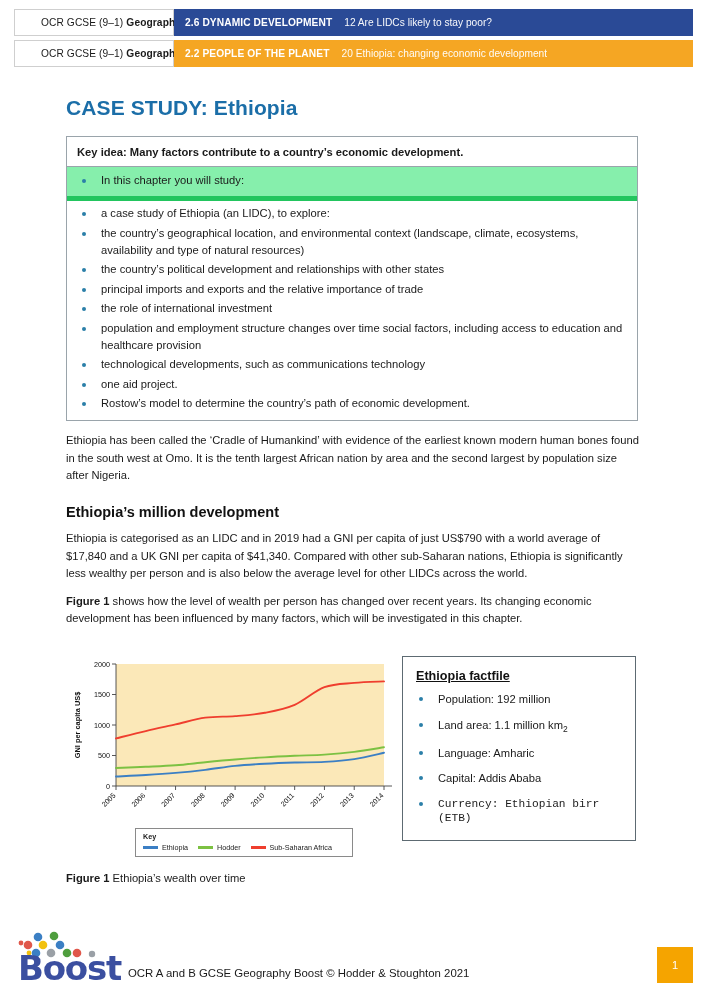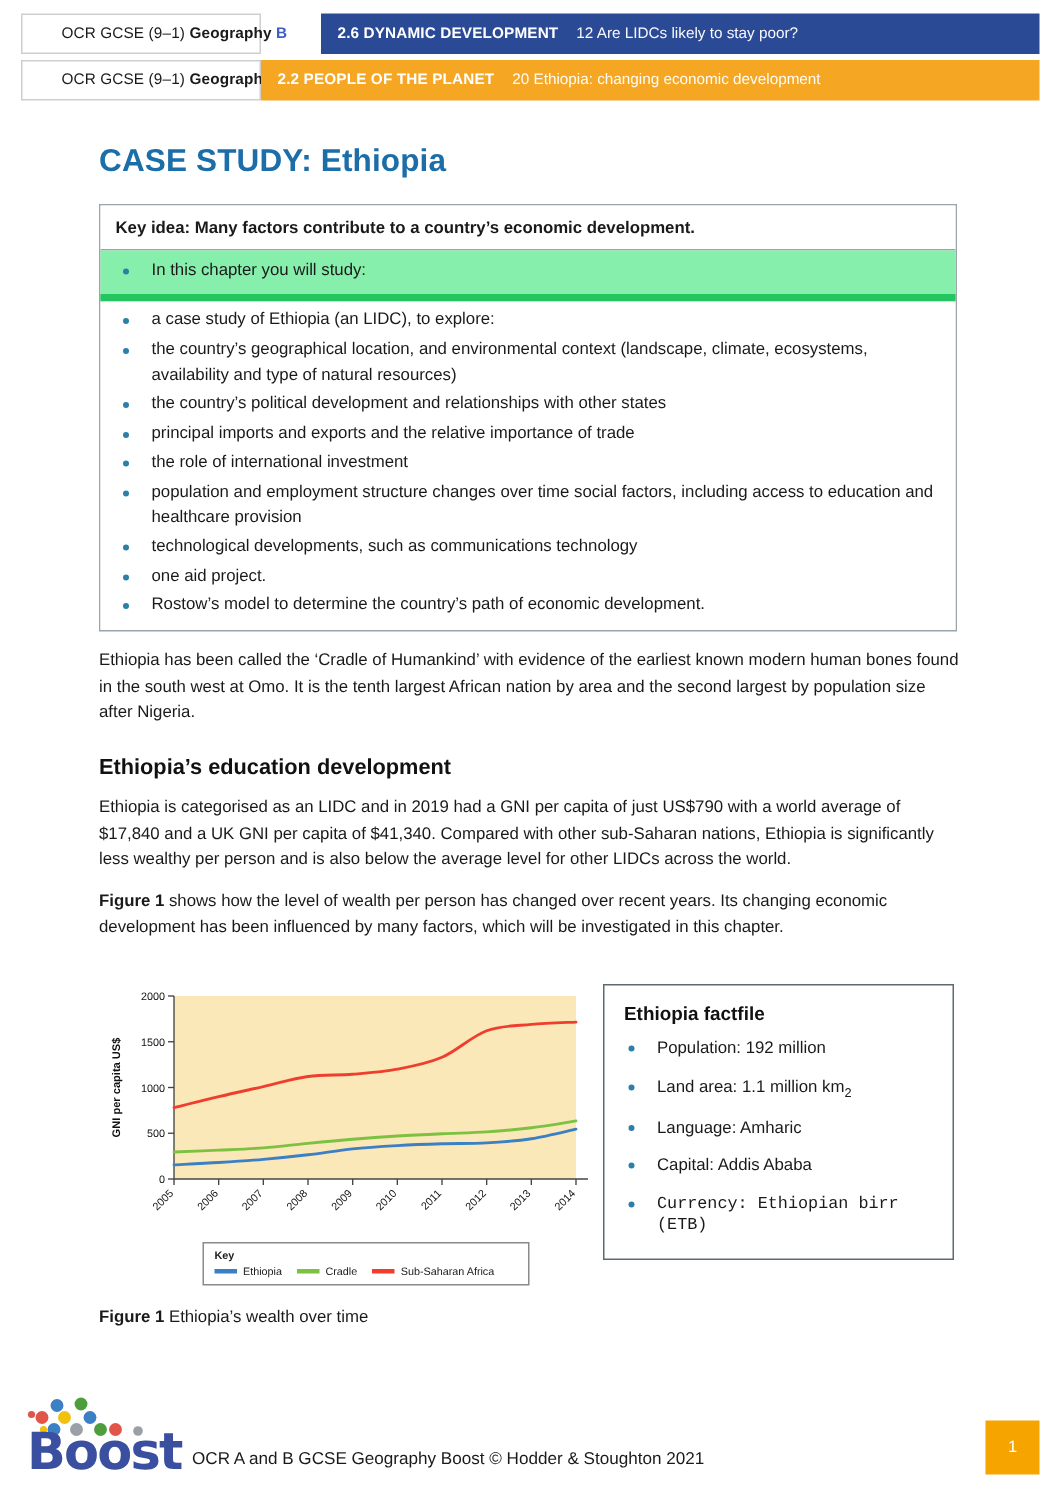--- a/index.html
+++ b/index.html
@@ -35,21 +35,21 @@
   .banner-left .mark-a { font-weight: bold; color: #f5a100; margin-left: 3px; }
   .banner-right {
     flex: 1;
     display: flex;
     align-items: center;
     padding-left: 11px;
     color: #ffffff;
     font-size: 10.2px;
     white-space: nowrap;
   }
-  .banner-right.navy { background: #2a4a96; margin-left: 40px; }
+  .banner-right.navy { background: #2a4a96; }
   .banner-right.amber { background: #f5a623; }
   .banner-right .code { font-weight: bold; letter-spacing: .1px; }
   .banner-right .desc { margin-left: 12px; font-weight: normal; opacity: .96; }
   .banner-right.amber .code { color: #ffffff; }
   .banner-right.amber .desc { color: #ffffff; }
 
   
   .page { position: absolute; left: 66px; top: 96px; width: 574px; }
 
   h1.case-title {
@@ -144,20 +144,21 @@
     margin-left: 6px;
     border: 1px solid #5d6a72;
     background: #ffffff;
     padding: 12px 13px 14px 13px;
   }
   .factfile h3 {
     margin: 0 0 9px 0;
     font-size: 12.6px;
     font-weight: bold;
     color: #111;
+    text-decoration: underline;
   }
   ul.factlist { list-style: none; margin: 0; padding: 0; }
   ul.factlist li {
     position: relative;
     padding-left: 22px;
     font-size: 11.2px;
     line-height: 1.3;
     margin-bottom: 11px;
   }
   ul.factlist li:last-child { margin-bottom: 0; font-family: Liberation Mono, monospace; }
@@ -270,21 +271,21 @@
           <li>population and employment structure changes over time social factors, including access to education and healthcare provision</li>
           <li>technological developments, such as communications technology</li>
           <li>one aid project.</li>
           <li>Rostow’s model to determine the country’s path of economic development.</li>
         </ul>
     </div>
   </div>
 
   <p class="body">Ethiopia has been called the ‘Cradle of Humankind’ with evidence of the earliest known modern human bones found in the south west at Omo. It is the tenth largest African nation by area and the second largest by population size after Nigeria.</p>
 
-  <h2 class="sub">Ethiopia’s education development</h2>
+  <h2 class="sub">Ethiopia’s million development</h2>
 
   <p class="body tight">Ethiopia is categorised as an LIDC and in 2019 had a GNI per capita of just US$790 with a world average of $17,840 and a UK GNI per capita of $41,340. Compared with other sub-Saharan nations, Ethiopia is significantly less wealthy per person and is also below the average level for other LIDCs across the world.</p>
 
   <p class="body tight"><span class="fig-ref">Figure 1</span><span> shows how the level of wealth per person has changed over recent years. Its changing economic development has been influenced by many factors, which will be investigated in this chapter.</span></p>
 
   <div class="figure-row">
 
     <div class="chart-wrap">
       <svg class="chart-svg" id="chart" width="330" height="200" viewBox="0 0 330 200">
           <rect x="50" y="8" width="268" height="122" fill="#fbe8b8"></rect>
@@ -328,21 +329,21 @@
 
       <div class="chart-key">
         <div class="klabel">Key</div>
         <div class="kitems" id="legend-items">
             <div class="kitem">
               <span class="kswatch" style="background: rgb(59, 127, 196);"></span>
               <span>Ethiopia</span>
             </div>
             <div class="kitem">
               <span class="kswatch" style="background: rgb(124, 193, 66);"></span>
-              <span>Cradle</span>
+              <span>Hodder</span>
             </div>
             <div class="kitem">
               <span class="kswatch" style="background: rgb(239, 62, 46);"></span>
               <span>Sub-Saharan Africa</span>
             </div>
           </div>
       </div>
     </div>
 
     <div class="factfile">

